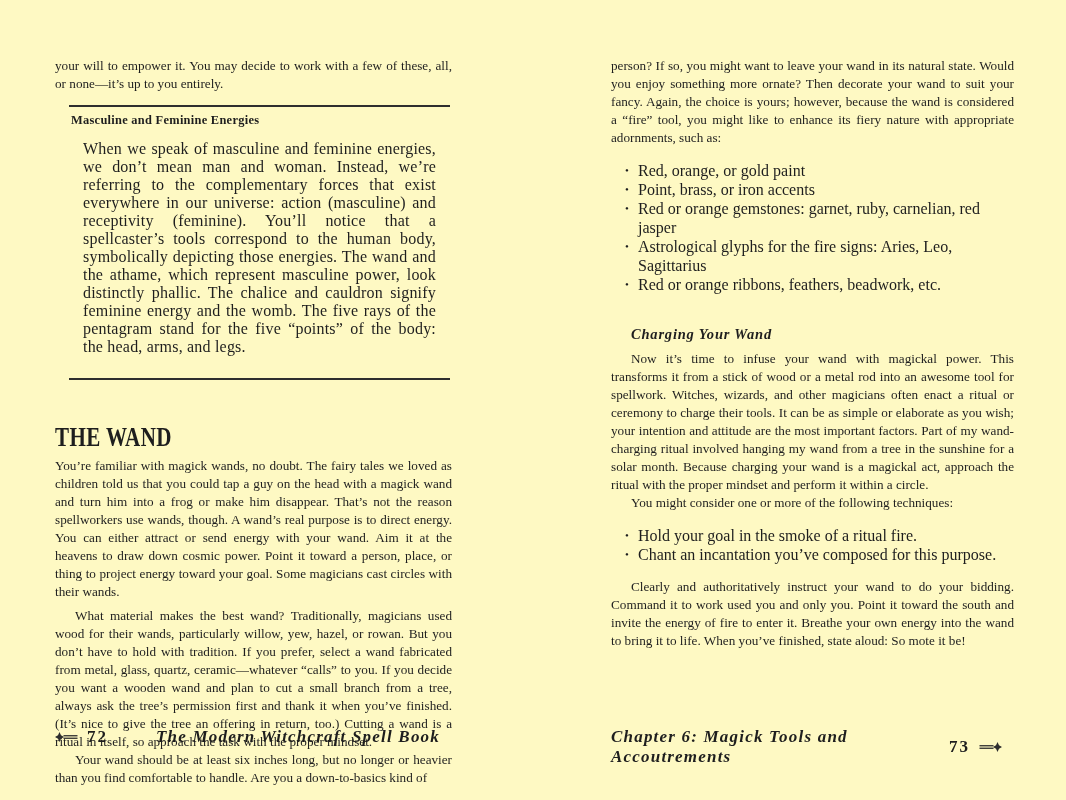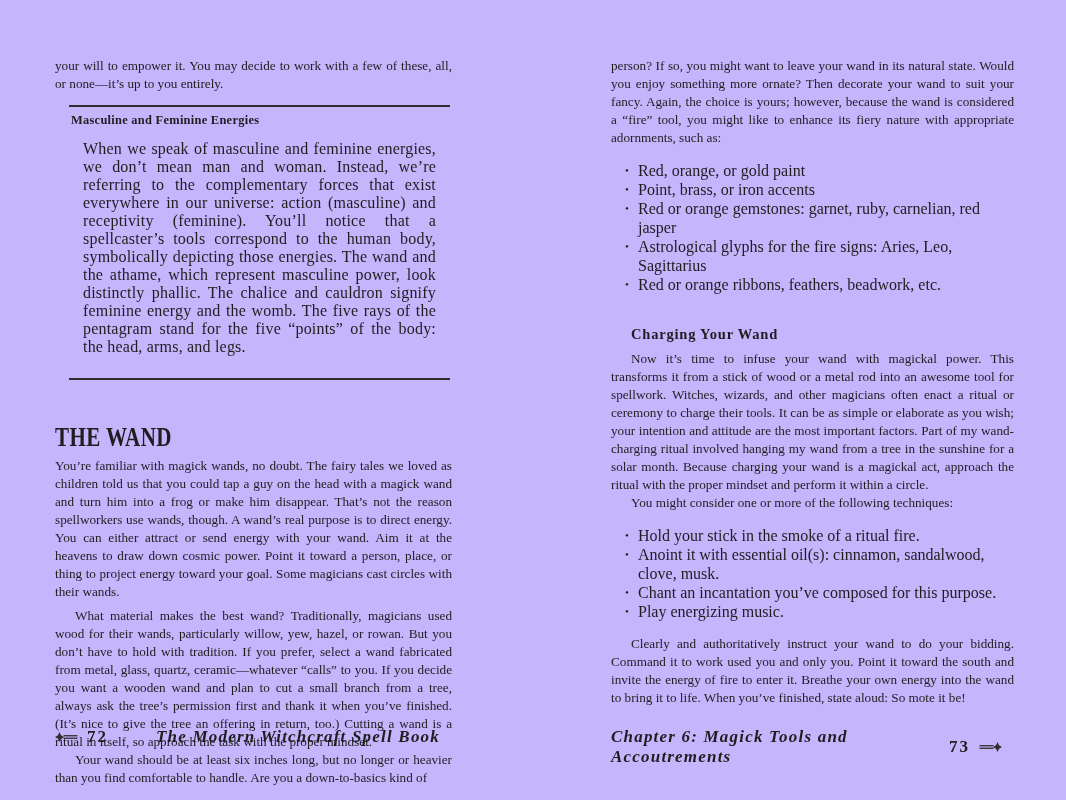--- a/index.html
+++ b/index.html
@@ -9,21 +9,21 @@
     height: 800px;
     background: #ffffff;
     overflow: hidden;
     font-family: "Liberation Serif", "DejaVu Serif", serif;
     color: #1e1e1e;
   }
   .spread {
     position: relative;
     width: 1066px;
     height: 800px;
-    background: #c4b5fd;
+    background: #fef9c3;
   }
   .page {
     position: absolute;
     top: 57px;
     bottom: 0;
   }
   .page-left  { left: 55px;  width: 397px; }
   .page-right { left: 611px; width: 403px; }
 
   .body-text {
@@ -64,20 +64,21 @@
     letter-spacing: 0.5px;
     margin: 42px 0 0 0;
     transform: scaleX(0.78);
     transform-origin: left center;
     white-space: nowrap;
     line-height: 30px;
   }
   .after-title { margin-top: 5px; }
 
   .subsection-title {
+    font-style: italic;
     font-weight: 600;
     font-size: 14.5px;
     letter-spacing: 0.8px;
     margin: 26px 0 0 20px;
     line-height: 20px;
   }
   .subsection-title.right-pg { margin-top: 30px; }
   .after-subsection { margin-top: 6px; }
 
   ul.bullet-list {
@@ -172,24 +173,22 @@
         <li>Astrological glyphs for the fire signs: Aries, Leo, Sagittarius</li>
         <li>Red or orange ribbons, feathers, beadwork, etc.</li>
       </ul>
 
     <div class="subsection-title right-pg">Charging Your Wand</div>
 
     <p class="body-text after-subsection indent">Now it’s time to infuse your wand with magickal power. This transforms it from a stick of wood or a metal rod into an awesome tool for spellwork. Witches, wizards, and other magicians often enact a ritual or ceremony to charge their tools. It can be as simple or elaborate as you wish; your intention and attitude are the most important factors. Part of my wand-charging ritual involved hanging my wand from a tree in the sunshine for a solar month. Because charging your wand is a magickal act, approach the ritual with the proper mindset and perform it within a circle.</p>
     <p class="body-text indent">You might consider one or more of the following techniques:</p>
 
     <ul class="bullet-list">
-        <li>Hold your stick in the smoke of a ritual fire.</li>
-        <li>Anoint it with essential oil(s): cinnamon, sandalwood, clove, musk.</li>
+        <li>Hold your goal in the smoke of a ritual fire.</li>
         <li>Chant an incantation you’ve composed for this purpose.</li>
-        <li>Play energizing music.</li>
       </ul>
 
     <p class="body-text indent" style="margin-top:14px">Clearly and authoritatively instruct your wand to do your bidding. Command it to work used you and only you. Point it toward the south and invite the energy of fire to enter it. Breathe your own energy into the wand to bring it to life. When you’ve finished, state aloud: So mote it be!</p>
 
     <div class="footer">
       <span class="running-title">Chapter 6: Magick Tools and Accoutrements</span>
       <span class="group">
         <span class="page-number">73</span>
         <span class="ornament">
           <svg width="24" height="10" viewBox="0 0 24 10" fill="#2e2e2e">

